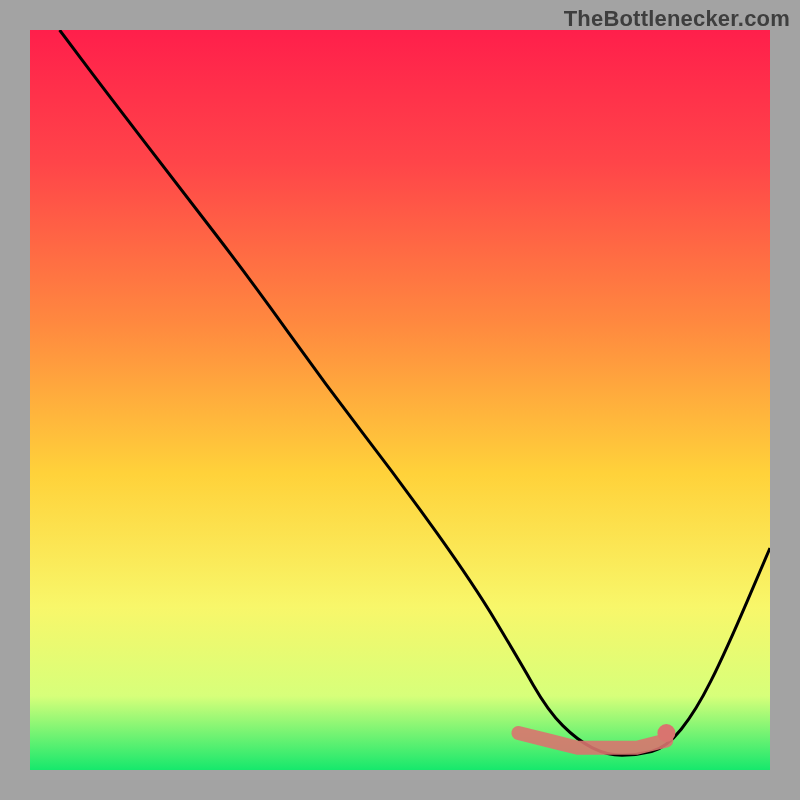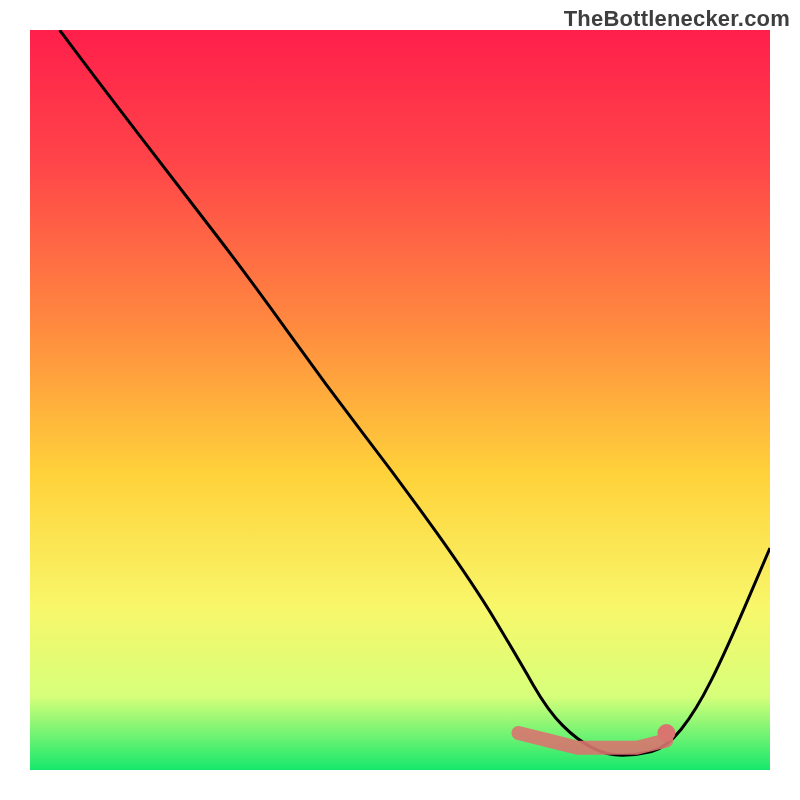--- a/index.html
+++ b/index.html
@@ -8,21 +8,21 @@
     width: 800px;
     height: 800px;
     overflow: hidden;
     background: #000;
     font-family: Arial, Helvetica, sans-serif;
   }
   .frame {
     position: relative;
     width: 800px;
     height: 800px;
-    background: #ffffff;
+    background: #a3a3a3;
   }
   .plot {
     position: absolute;
     left: 30px;
     top: 30px;
     width: 740px;
     height: 740px;
   }
   .watermark {
     position: absolute;

